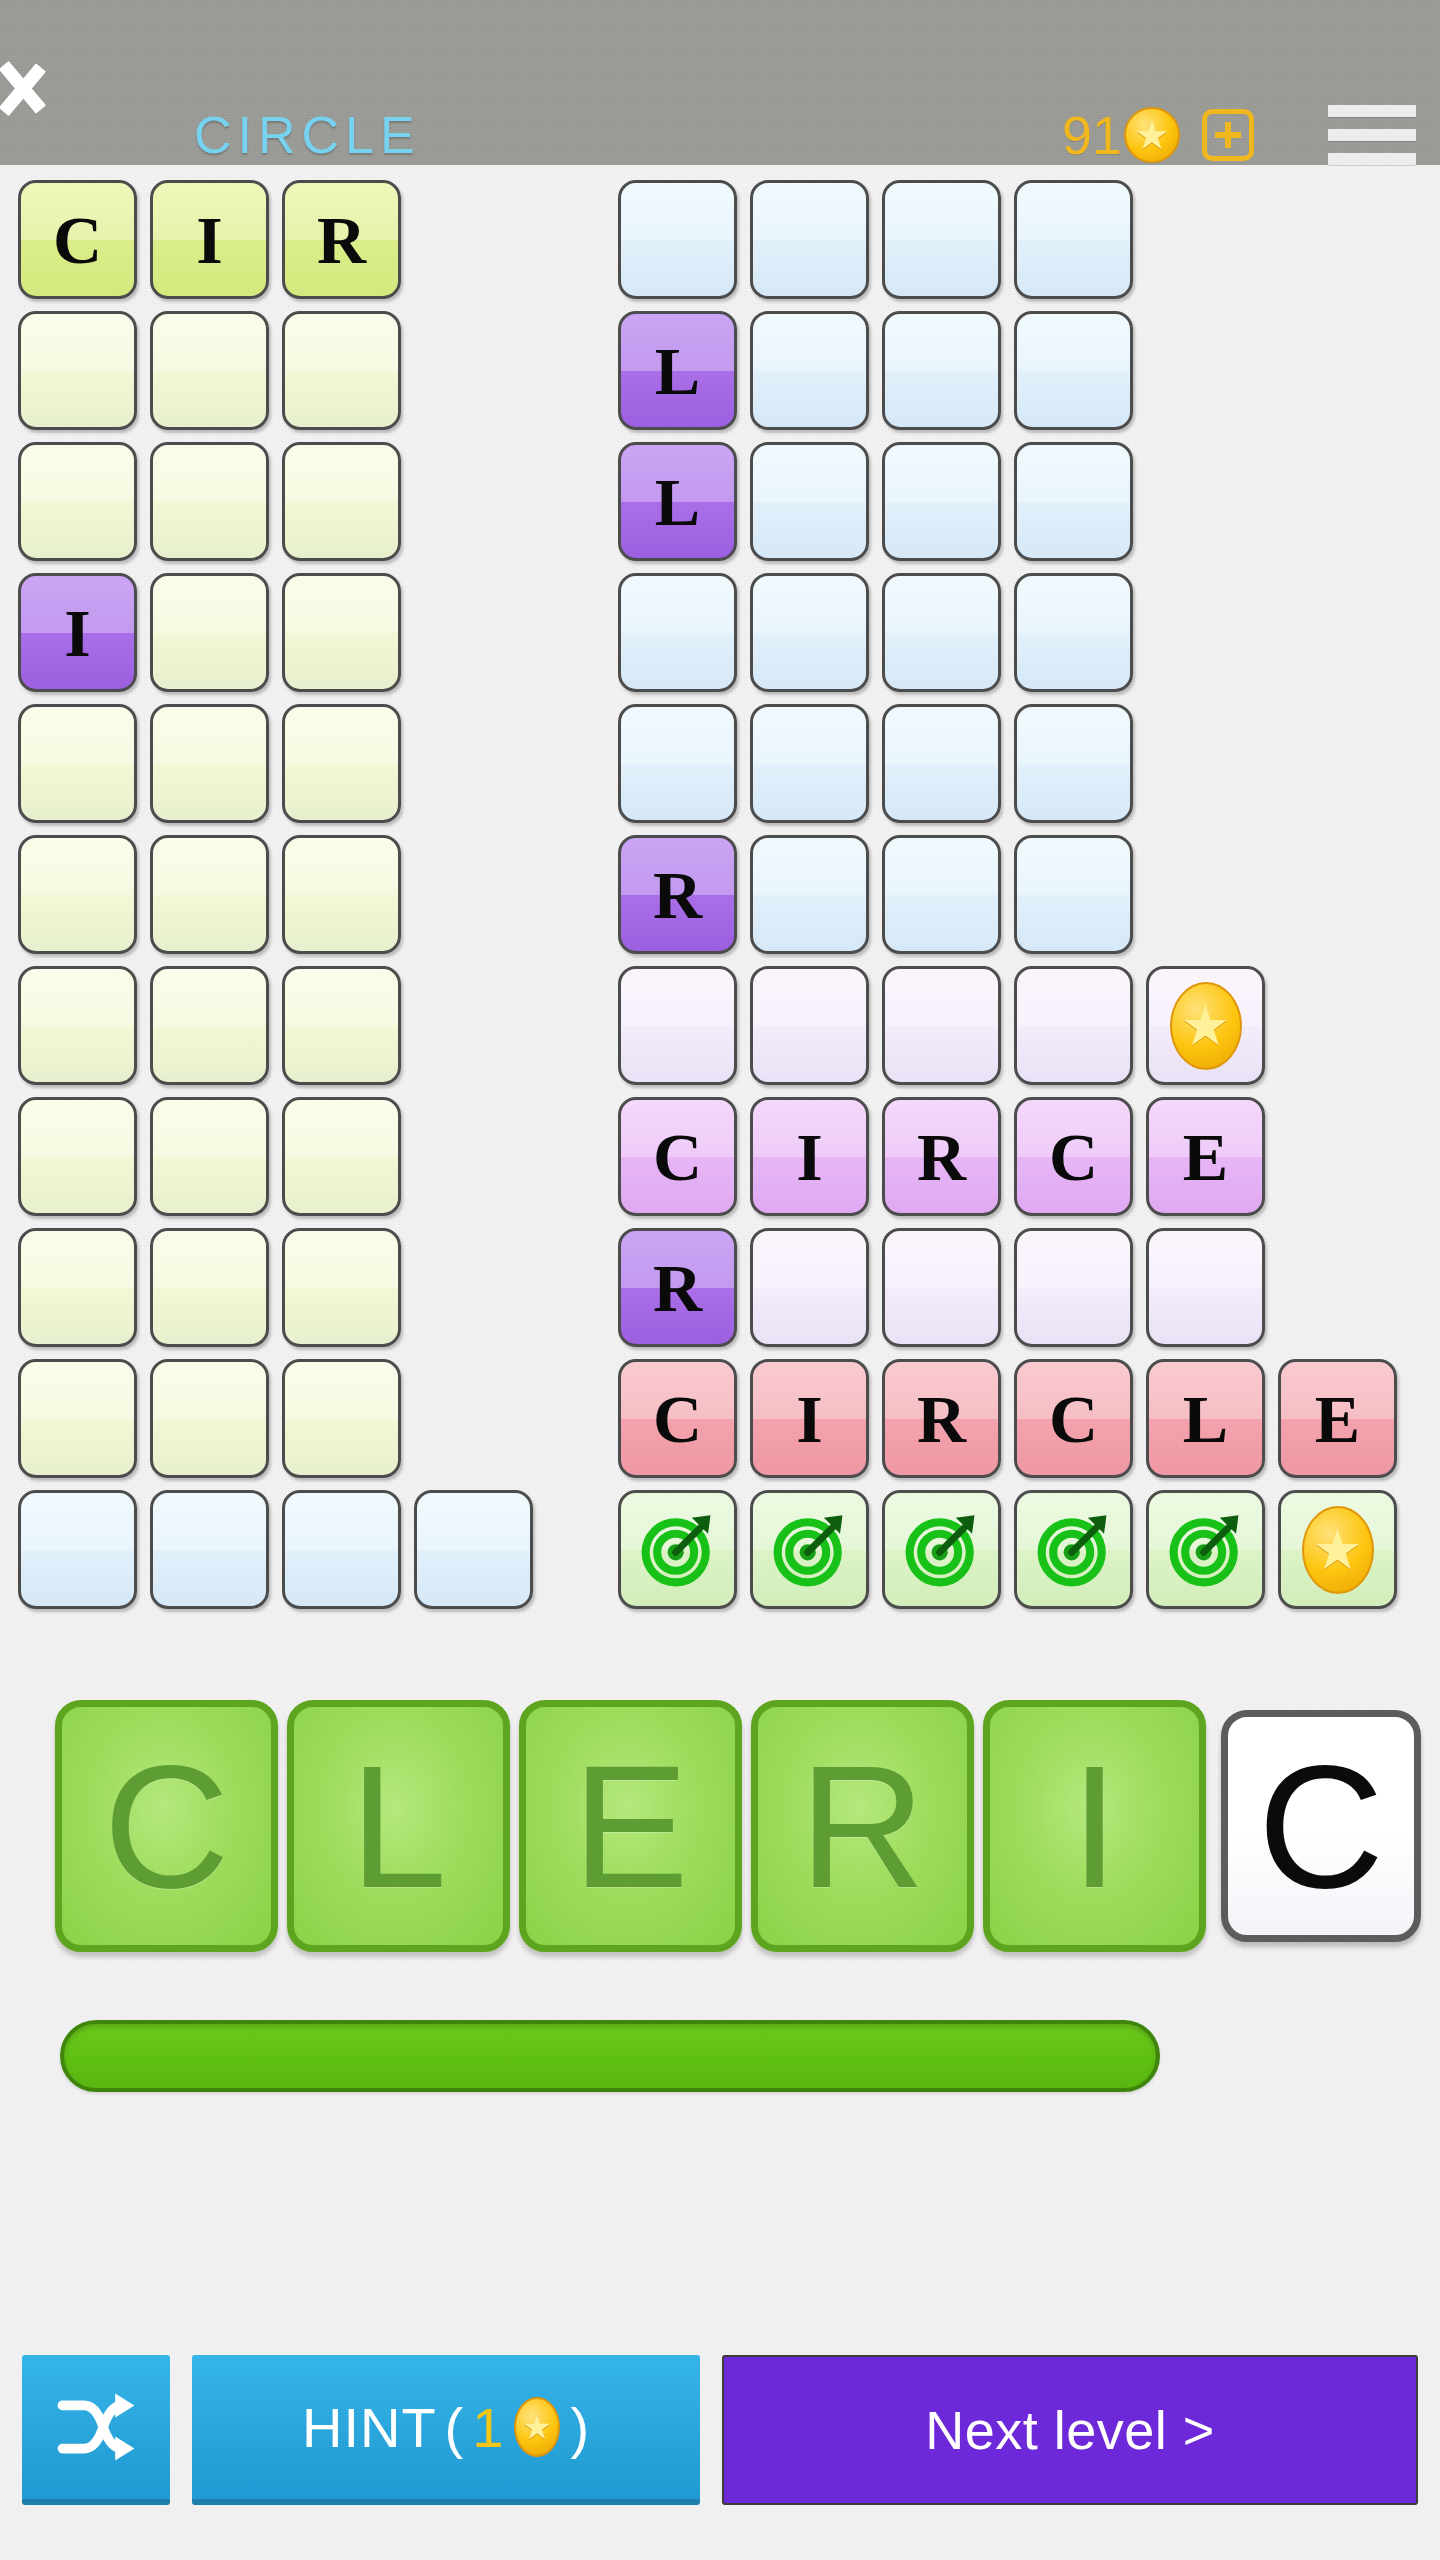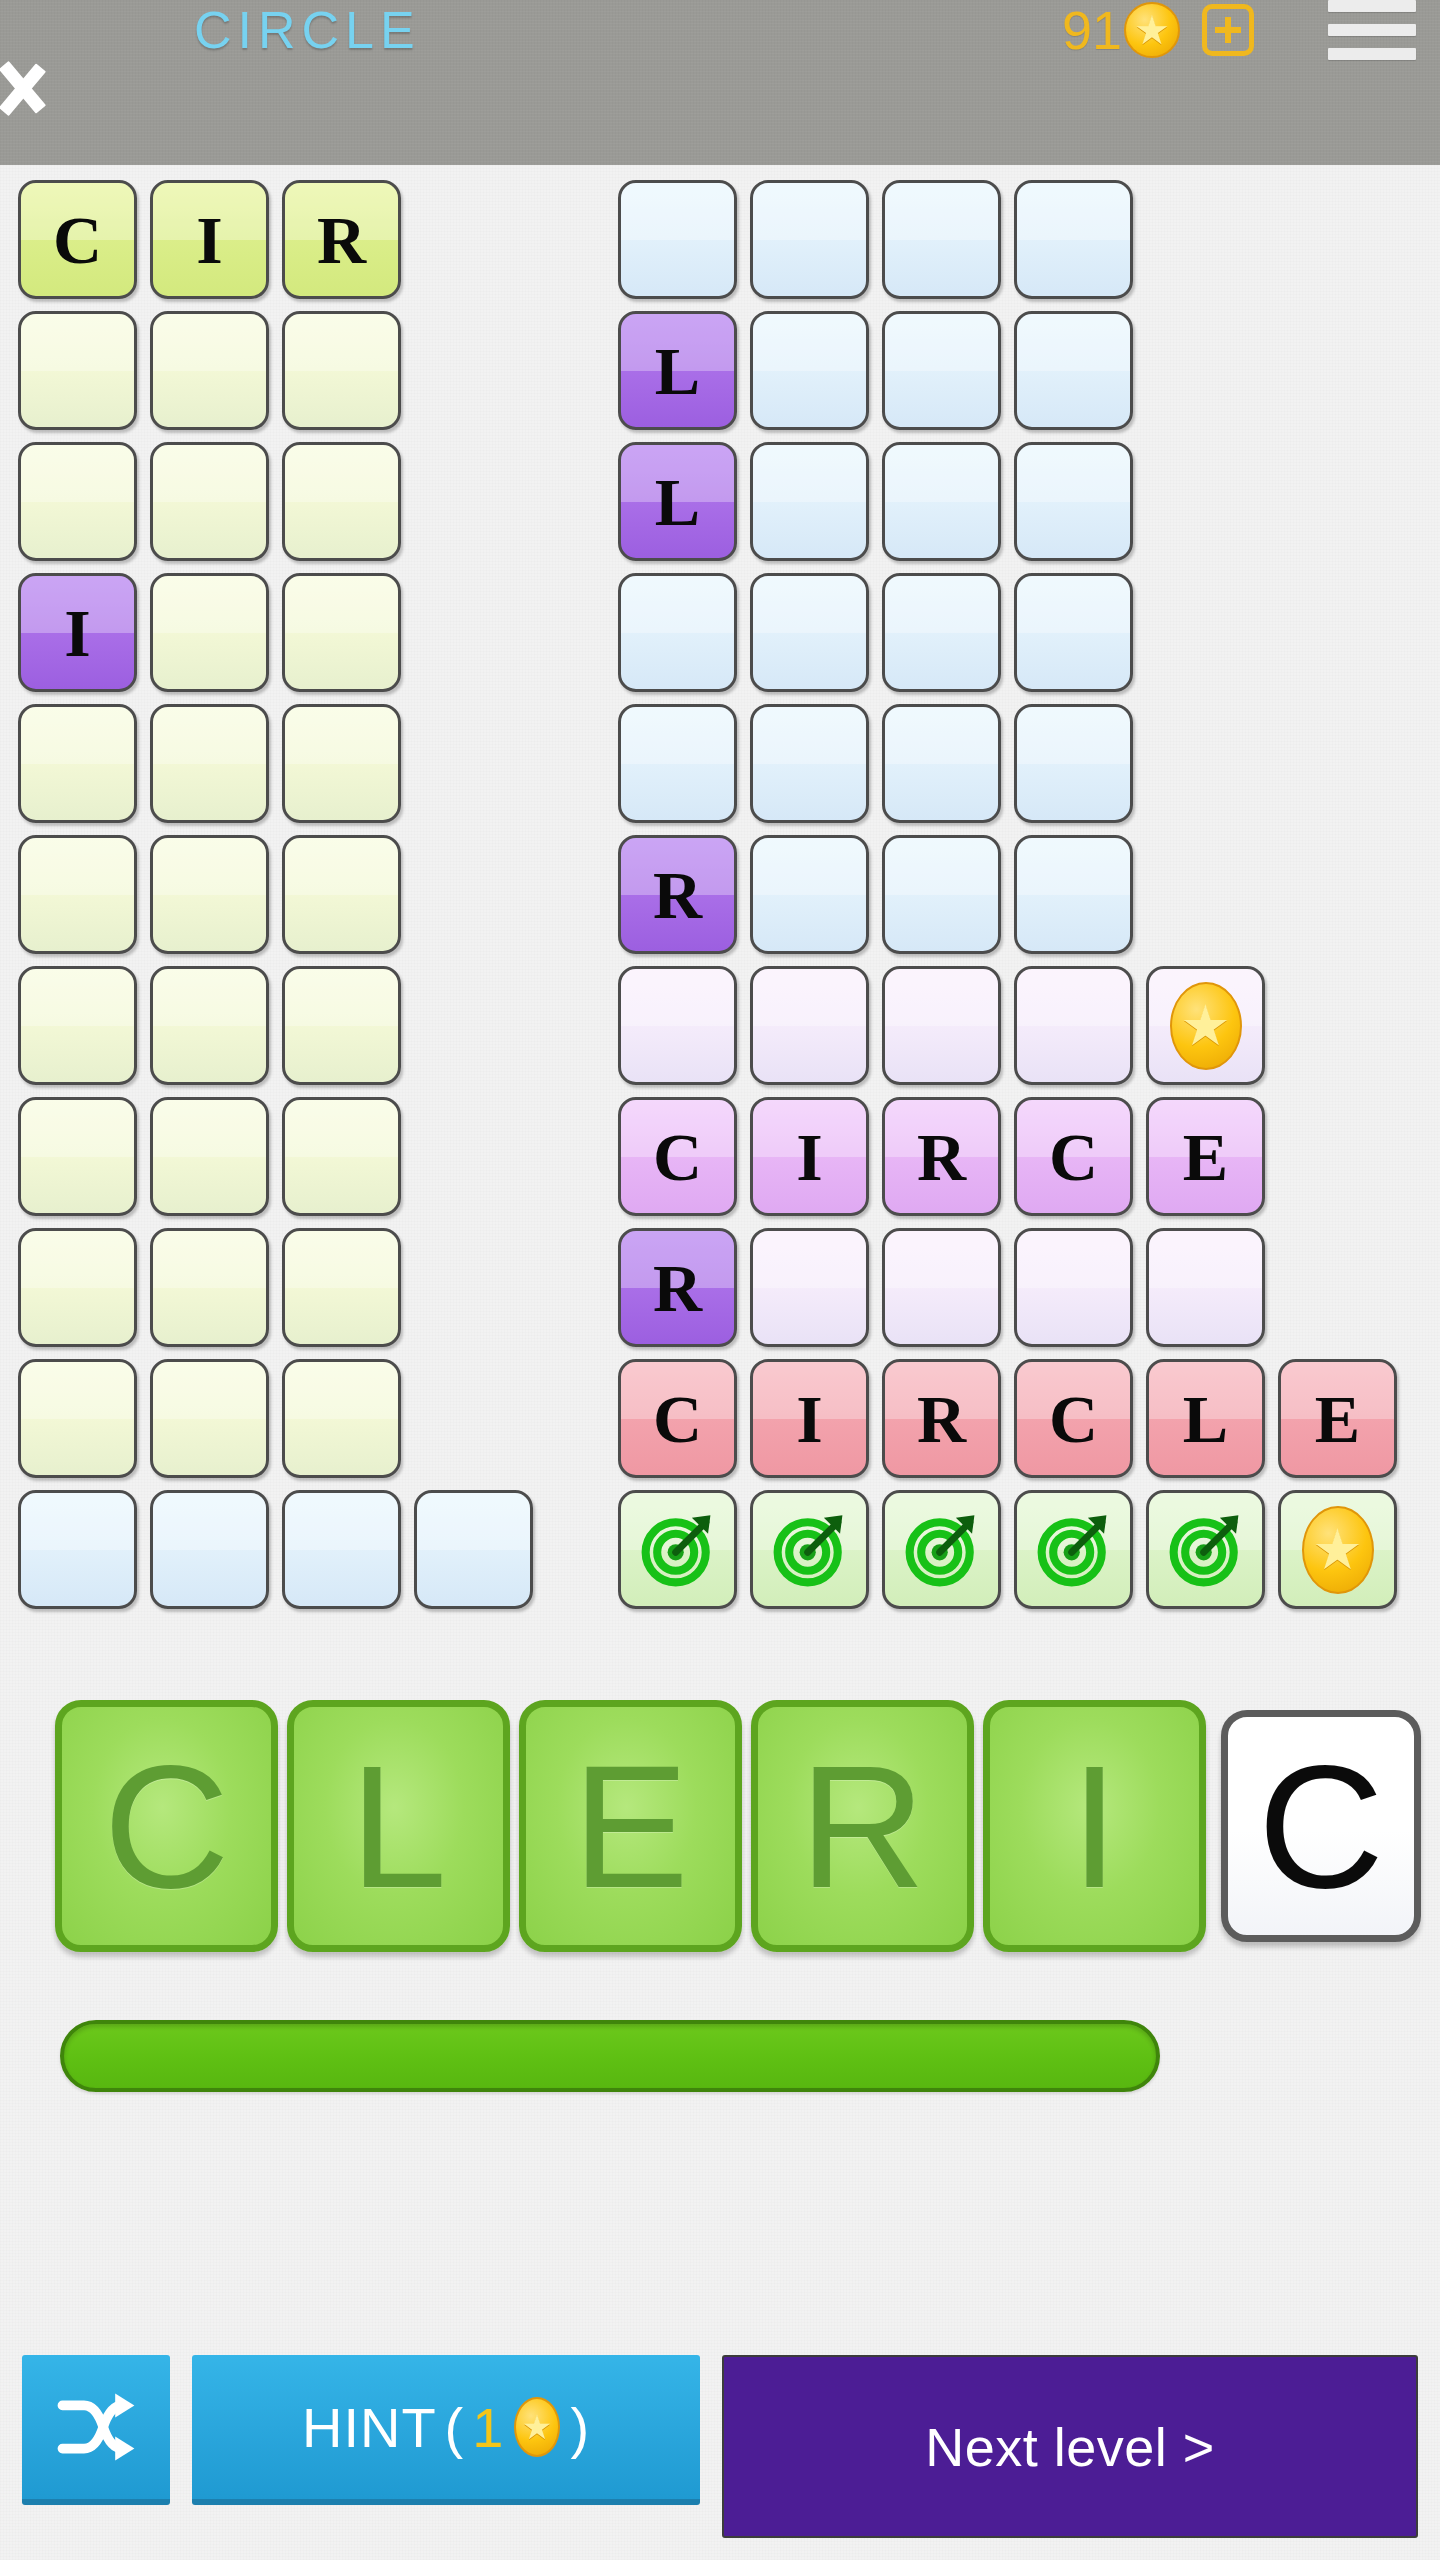--- a/index.html
+++ b/index.html
@@ -21,21 +21,21 @@
   }
 
   
   .header {
     height: 165px;
     background: #9a9a96;
     background-image:
       repeating-linear-gradient(0deg, rgba(255,255,255,0.035) 0 1px, transparent 1px 3px),
       repeating-linear-gradient(90deg, rgba(0,0,0,0.02) 0 1px, transparent 1px 3px);
     display: flex;
-    align-items: flex-start;
+    align-items: flex-end;
     position: relative;
   }
 
   .back-btn {
     width: 120px;
     height: 165px;
     display: flex;
     align-items: center;
     justify-content: center;
     flex: 0 0 auto;
@@ -294,22 +294,22 @@
     letter-spacing: 1px;
     gap: 0;
   }
   .hint-text { display: inline-flex; align-items: center; gap: 8px; }
   .hint-num  { color: #f5c518; font-weight: 400; }
   .coin-hint { width: 46px; height: 60px; border-radius: 50%; margin: 0 2px; }
   .coin-hint .star { font-size: 34px; }
 
   .btn-next {
     flex: 1;
-    height: 183px;
-    background: #4c1d95;
+    height: 150px;
+    background: #6d28d9;
     border: 2px solid #3c3c3c;
     border-radius: 3px;
     color: #ffffff;
     font-size: 54px;
     letter-spacing: 0.5px;
   }
 </style>
 </head>
 <body>
 

